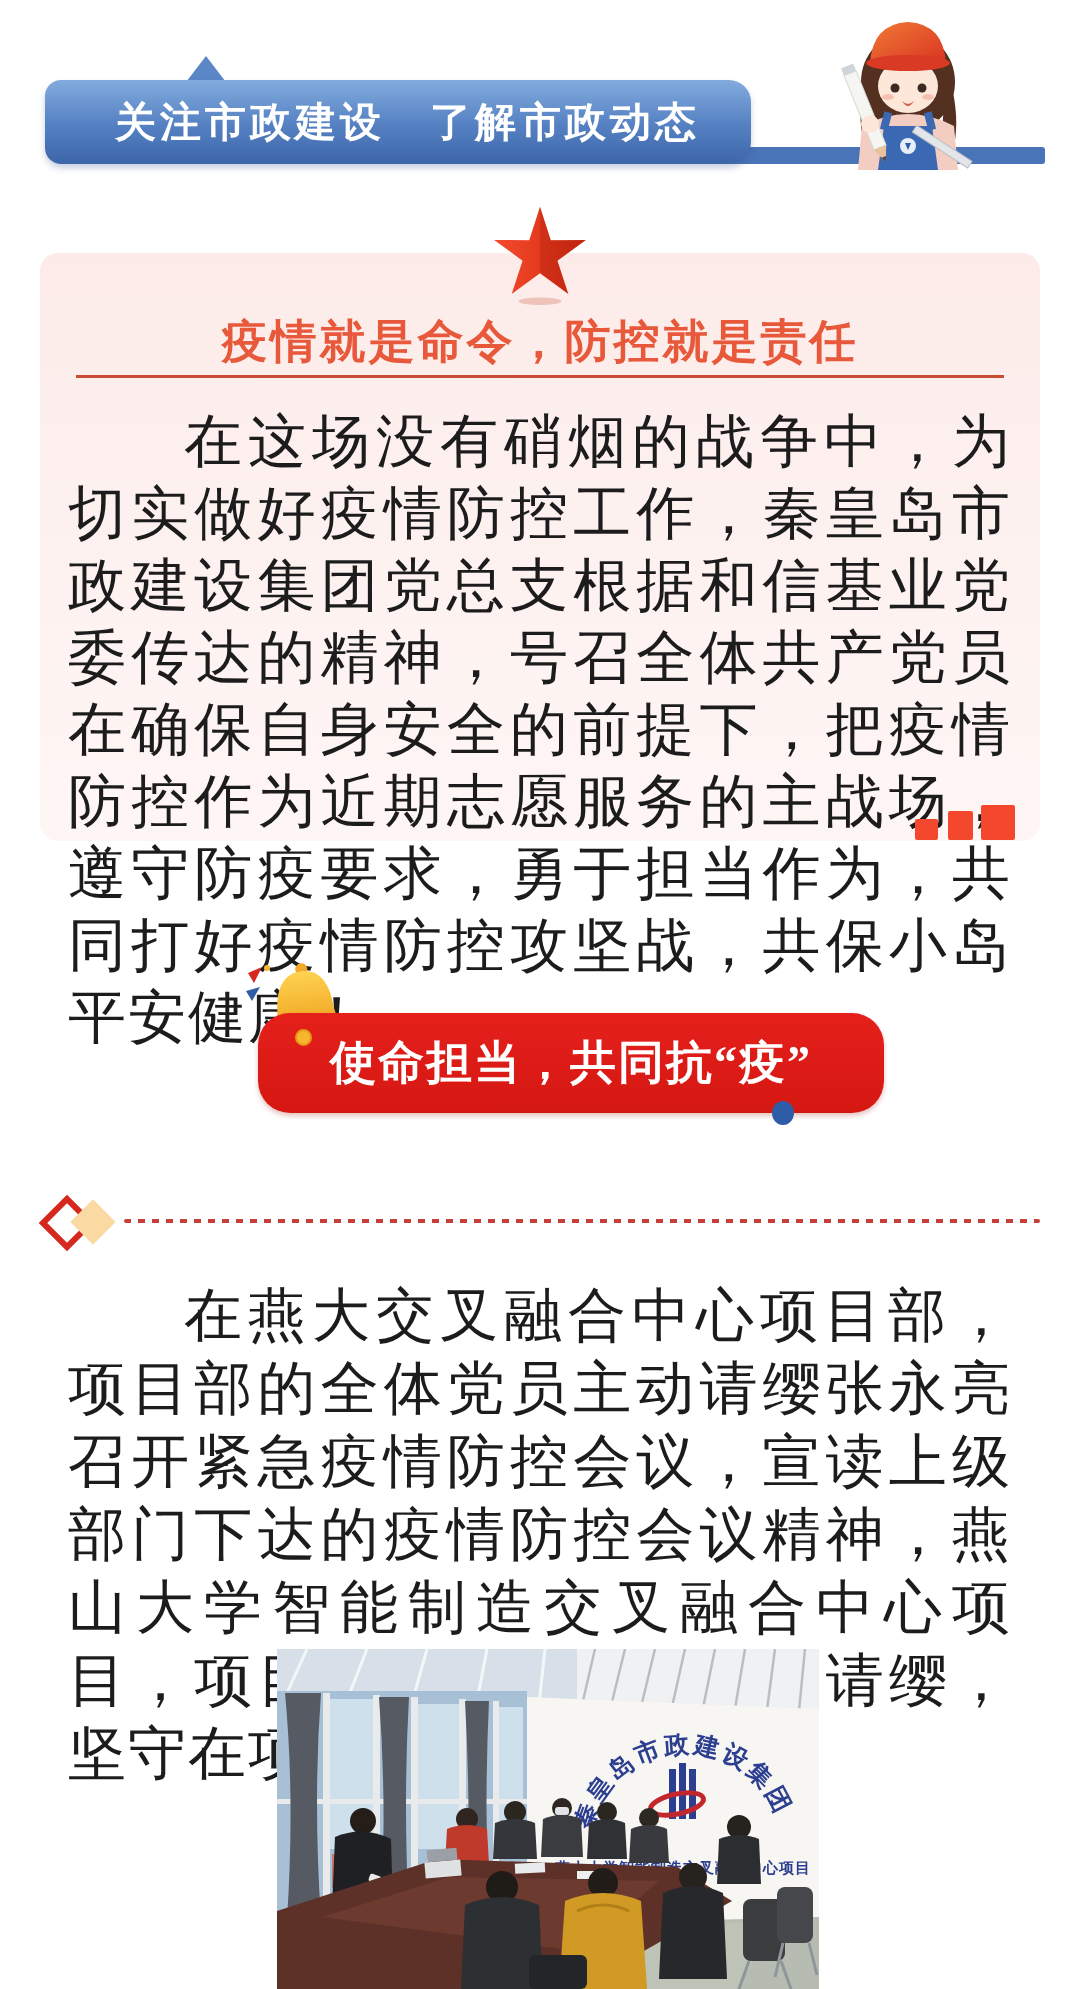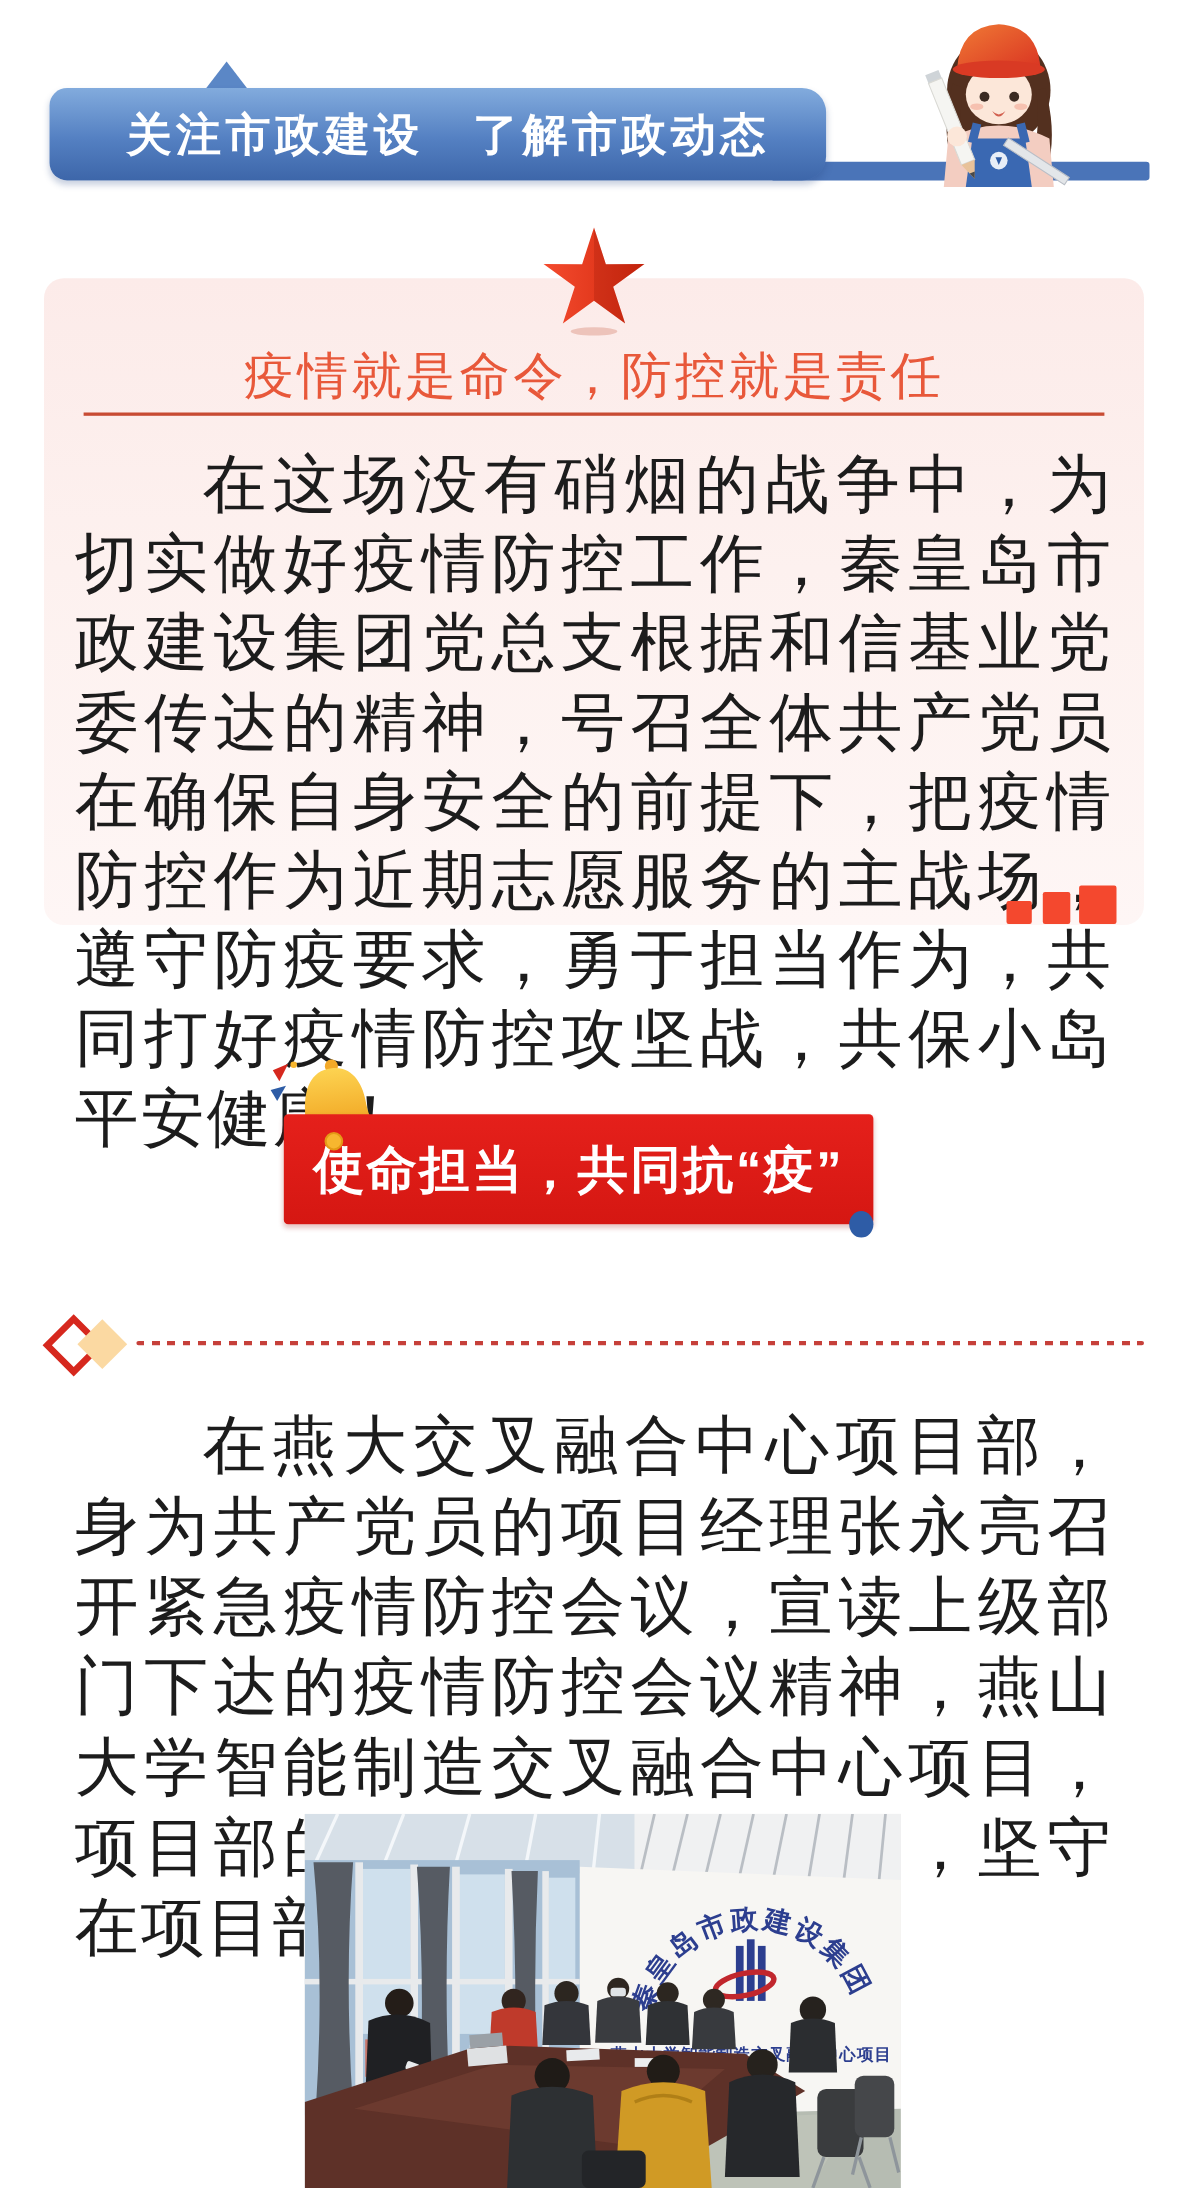--- a/index.html
+++ b/index.html
@@ -21,35 +21,35 @@
     background:#4a74b8;z-index:1;border-radius:3px;}
   .mascot{position:absolute;left:818px;top:4px;width:182px;height:166px;z-index:3;}
 
   
   .star{position:absolute;left:484px;top:202px;width:112px;height:106px;z-index:2;}
 
   
   .card{position:absolute;left:40px;top:253px;width:1000px;height:588px;border-radius:18px;
     background:linear-gradient(180deg,#fcebe9 0%,#fdf1ef 45%,#fef6f5 100%);}
   .card-title{position:absolute;top:58px;left:0;right:0;text-align:center;margin:0;
-    font-size:46px;font-weight:400;color:#e8583a;letter-spacing:3px;}
+    font-size:46px;font-weight:700;color:#e8583a;letter-spacing:3px;}
   .card-underline{position:absolute;left:36px;right:36px;top:122px;height:3px;background:#c84b33;}
   .body-text{margin:0;font-size:58px;line-height:72px;color:#1c1c1c;text-align:justify;
     text-justify:inter-character;letter-spacing:2px;text-indent:2em;}
   .card-paragraph{position:absolute;left:28px;top:152px;width:944px;}
   .bar{position:absolute;bottom:1px;background:#f4482e;border-radius:2px;}
   .bar-small{left:875px;width:23px;height:21px;}
   .bar-mid{left:908px;width:25px;height:29px;}
   .bar-large{left:941px;width:34px;height:35px;}
 
   
   .bell{position:absolute;left:240px;top:955px;width:120px;height:100px;z-index:1;}
-  .slogan-banner{position:absolute;left:258px;top:1013px;width:536px;height:100px;z-index:2;
-    border-radius:4px;background:linear-gradient(180deg,#e5201b 0%,#d51712 100%);
-    box-shadow:0 3px 5px rgba(150,20,10,.25);}
+  .slogan-banner{position:absolute;left:258px;top:1013px;width:626px;height:100px;z-index:2;
+    border-radius:32px;background:linear-gradient(180deg,#e5201b 0%,#d51712 100%);
+    box-shadow:0 3px 5px rgba(150,20,10,.25);font-family:Liberation Serif, serif;}
   .slogan-text{display:block;text-align:center;line-height:100px;color:#ffffff;
     font-size:46px;font-weight:800;letter-spacing:2px;white-space:nowrap;}
   .bell-clapper{position:absolute;left:295px;top:1029px;width:17px;height:17px;z-index:3;
     border-radius:50%;background:#f7b62f;border:2px solid #e49a16;box-sizing:border-box;}
   .blue-dot{position:absolute;left:772px;top:1101px;width:22px;height:24px;z-index:3;
     border-radius:50%;background:#2e5ca6;}
 
   
   .diamond-red{position:absolute;left:47px;top:1203px;width:28px;height:28px;z-index:1;
     border:6px solid #d6281e;transform:rotate(45deg);background:transparent;}
@@ -162,21 +162,21 @@
   <div class="slogan-banner">
     <span class="slogan-text">使命担当，共同抗“疫”</span>
   </div>
   <div class="bell-clapper"></div>
   <div class="blue-dot"></div>
 
   <div class="diamond-red"></div>
   <div class="diamond-yellow"></div>
   <div class="dotted-line"></div>
 
-  <p class="body-text paragraph2"><span>在燕大交叉融合中心项目部，身为共产党员的项目经理</span><span class="bold-name">张永亮</span><span>召开紧急疫情防控会议，宣读上级部门下达的疫情防控会议精神，燕山大学智能制造交叉融合中心项目，项目部的全体党员主动请缨，坚守在项目部的防疫第一线。</span></p>
+  <p class="body-text paragraph2"><span>在燕大交叉融合中心项目部，项目部的全体党员主动请缨</span><span class="bold-name">张永亮</span><span>召开紧急疫情防控会议，宣读上级部门下达的疫情防控会议精神，燕山大学智能制造交叉融合中心项目，项目部的全体党员主动请缨，坚守在项目部的防疫第一线。</span></p>
 
   <svg class="photo" viewBox="0 0 542 340">
     <rect x="0" y="0" width="542" height="340" fill="#eef0f1"></rect>
 
     <polygon points="0,0 300,0 300,56 0,44" fill="#d7e0e8"></polygon>
     <g stroke="#f4f7fa" stroke-width="3">
       <line x1="30" y1="0" x2="10" y2="44"></line>
         <line x1="90" y1="0" x2="72" y2="46"></line>
       <line x1="150" y1="0" x2="136" y2="50"></line>
         <line x1="210" y1="0" x2="200" y2="52"></line>

